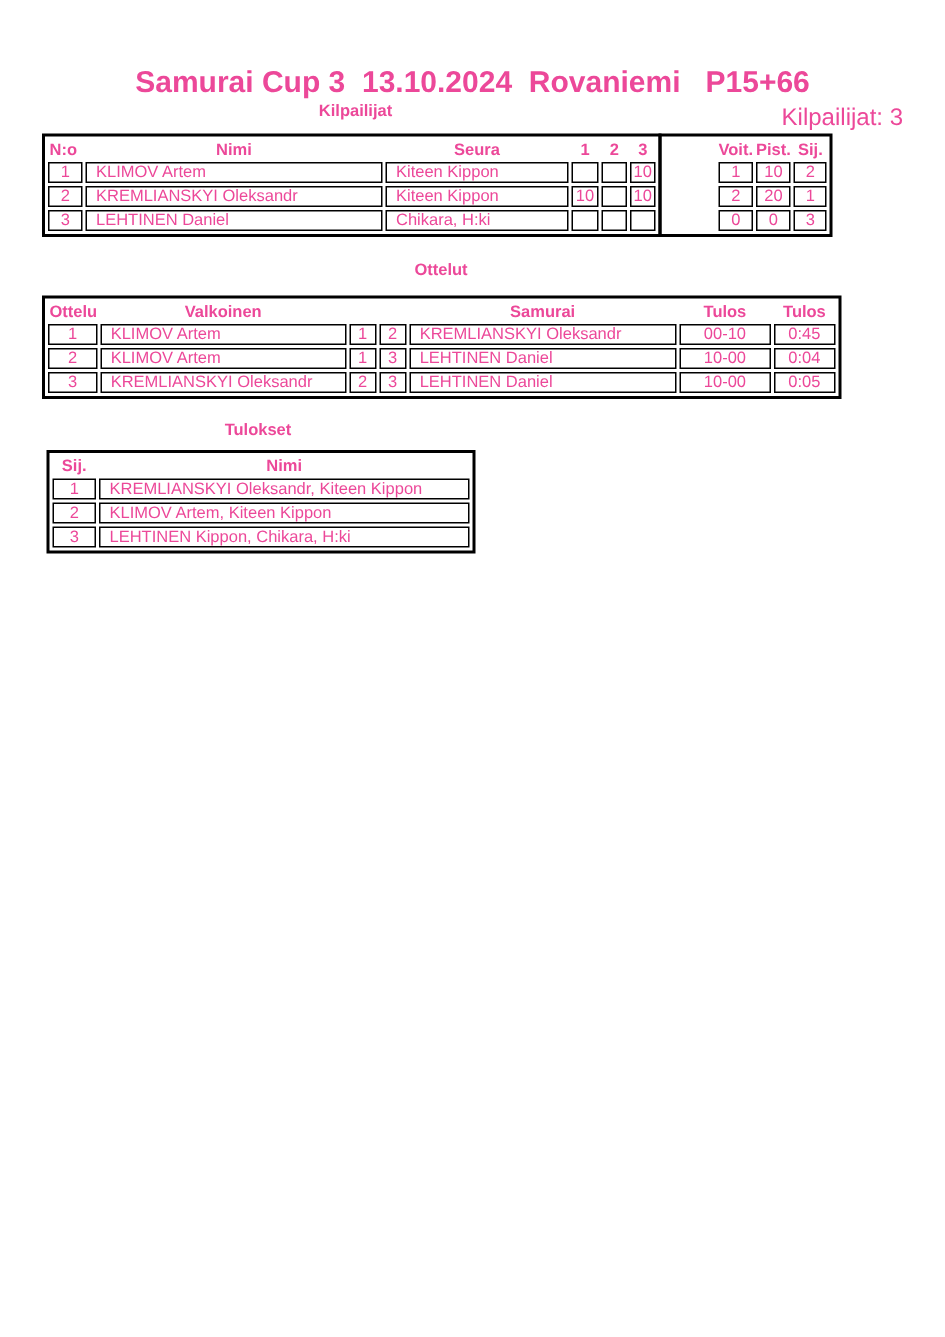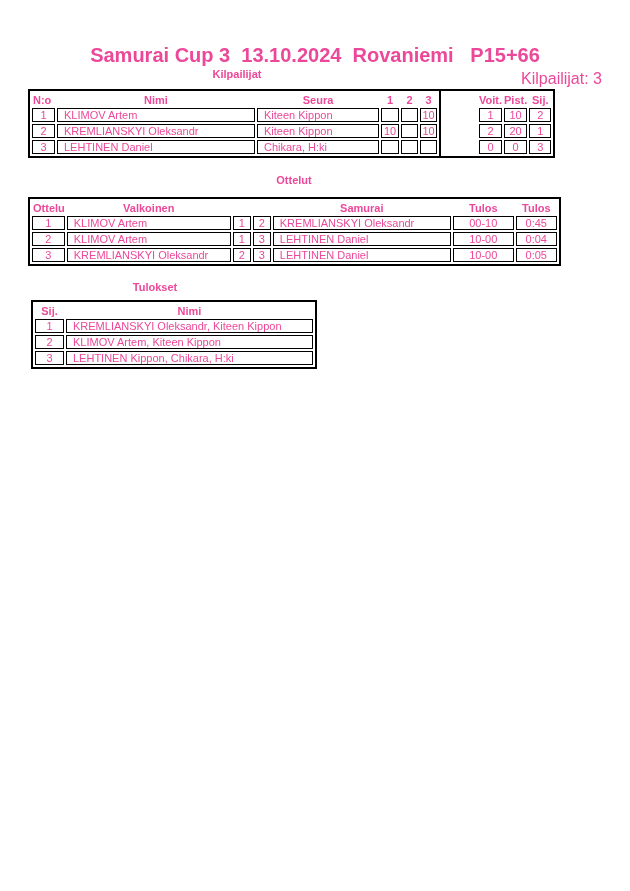--- a/index.html
+++ b/index.html
@@ -22,21 +22,21 @@
   }
   .section-heading {
     position: absolute;
     width: 250px;
     text-align: center;
     font-size: 11px;
     font-weight: bold;
   }
   .heading-competitors { top: 68px; left: 112px; }
   .heading-matches    { top: 174px; left: 169px; }
-  .heading-results    { top: 281px; left: 30px; }
+  .heading-results    { top: 281px; left: 47px; }
   .count-label {
     position: absolute;
     top: 70px; left: 462px; width: 140px;
     text-align: right;
     font-size: 16px;
   }
   .tablewrap { position: absolute; display: flex; align-items: flex-start; }
   .wrap-competitors { left: 28px; top: 89px; }
   .wrap-matches     { left: 28px; top: 197px; }
   .wrap-results     { left: 31px; top: 300px; }

